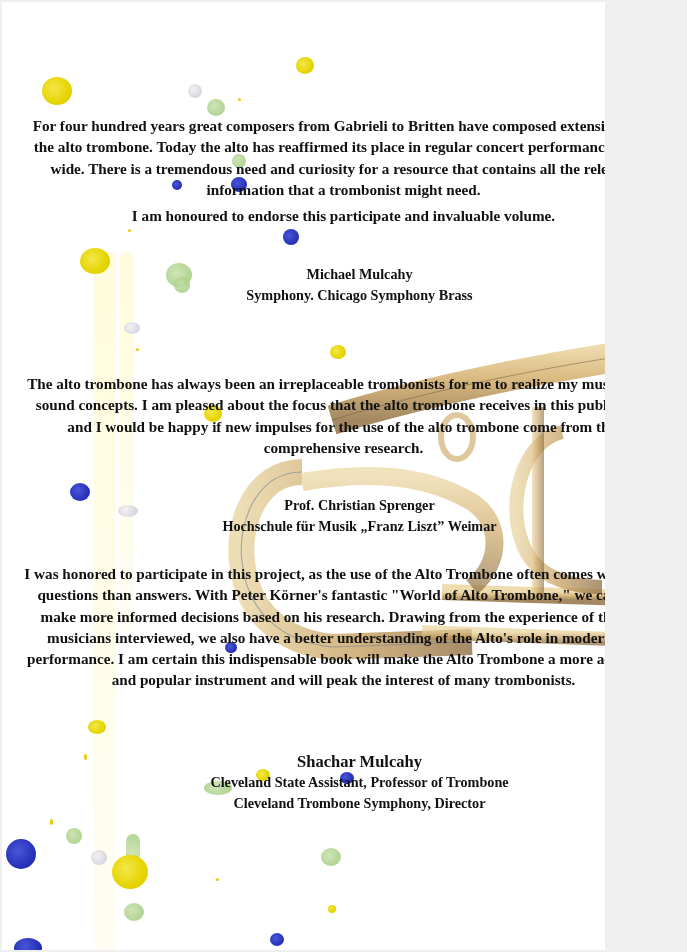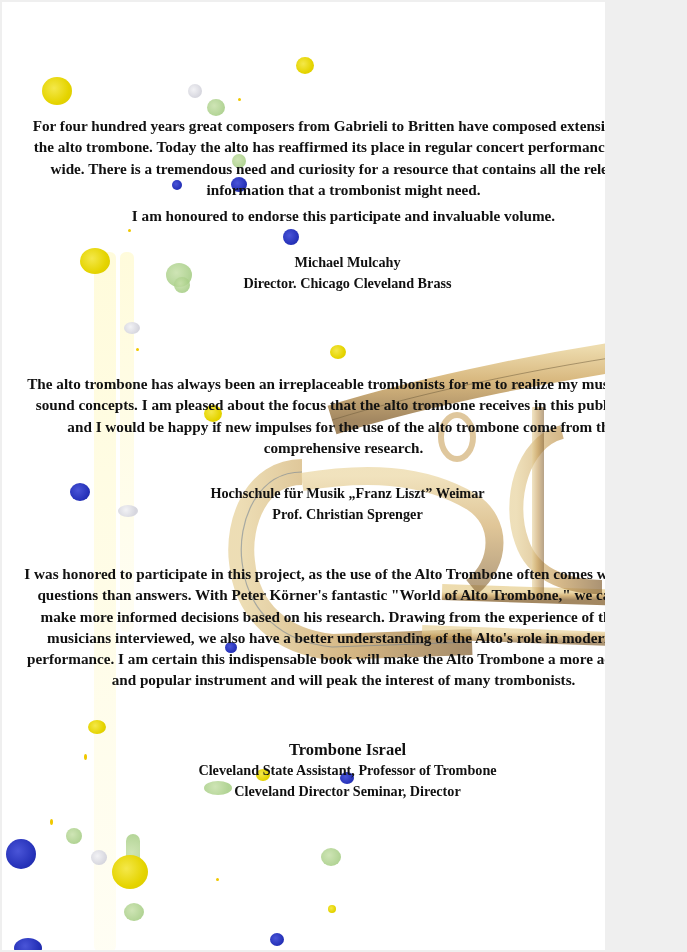--- a/index.html
+++ b/index.html
@@ -34,21 +34,21 @@
     .content { position: absolute; inset: 0; }
     .para {
       position: absolute; left: 30px; width: 623px;
       text-align: center; font-weight: bold;
       font-size: 15.2px; line-height: 21.3px;
       margin: 0;
     }
     .sig {
       position: absolute; left: 30px; width: 623px;
       text-align: center; font-weight: bold;
-      font-size: 14.2px; line-height: 21px; margin: 4px;
+      font-size: 14.2px; line-height: 21px; margin: 16px;
     }
     .sig .line { display: block; }
     .sig .name-lg { font-size: 16.5px; }
   </style>
 </head>
 <body>
 
 <div class="page">
 
   <div class="bg-layer">
@@ -132,30 +132,30 @@
     <div class="splat dot" style="left:48px;top:817px;width:3px;height:6px;"></div>
     <div class="splat dot" style="left:214px;top:876px;width:3px;height:3px;"></div>
   </div>
 
   <div class="content">
 
     <p class="para" style="top:113px;">For four hundred years great composers from Gabrieli to Britten have composed extensively for the alto trombone. Today the alto has reaffirmed its place in regular concert performance world wide. There is a tremendous need and curiosity for a resource that contains all the relevant information that a trombonist might need.</p>
     <p class="para" style="top:203px;">I am honoured to endorse this participate and invaluable volume.</p>
     <div class="sig" style="top:246px;">
       <span class="line">Michael Mulcahy</span>
-      <span class="line">Director. Chicago Cleveland Brass</span>
+      <span class="line">Symphony. Chicago Symphony Brass</span>
     </div>
 
     <p class="para" style="top:371px;left:22px;width:639px;">The alto trombone has always been an irreplaceable trombonists for me to realize my musical and sound concepts. I am pleased about the focus that the alto trombone receives in this publication and I would be happy if new impulses for the use of the alto trombone come from this comprehensive research.</p>
     <div class="sig" style="top:477px;">
+      <span class="line">Prof. Christian Sprenger</span>
       <span class="line">Hochschule für Musik „Franz Liszt” Weimar</span>
-      <span class="line">Prof. Christian Sprenger</span>
     </div>
 
     <p class="para" style="top:561px;left:22px;width:639px;">I was honored to participate in this project, as the use of the Alto Trombone often comes with more questions than answers. With Peter Körner's fantastic "World of Alto Trombone," we can now make more informed decisions based on his research. Drawing from the experience of the fine musicians interviewed, we also have a better understanding of the Alto's role in modern day performance. I am certain this indispensable book will make the Alto Trombone a more accessible and popular instrument and will peak the interest of many trombonists.</p>
     <div class="sig" style="top:733px;">
-      <span class="line name-lg">Trombone Israel</span>
+      <span class="line name-lg">Shachar Mulcahy</span>
       <span class="line">Cleveland State Assistant, Professor of Trombone</span>
-      <span class="line">Cleveland Director Seminar, Director</span>
+      <span class="line">Cleveland Trombone Symphony, Director</span>
     </div>
 
   </div>
 </div>
 
 </body></html>

